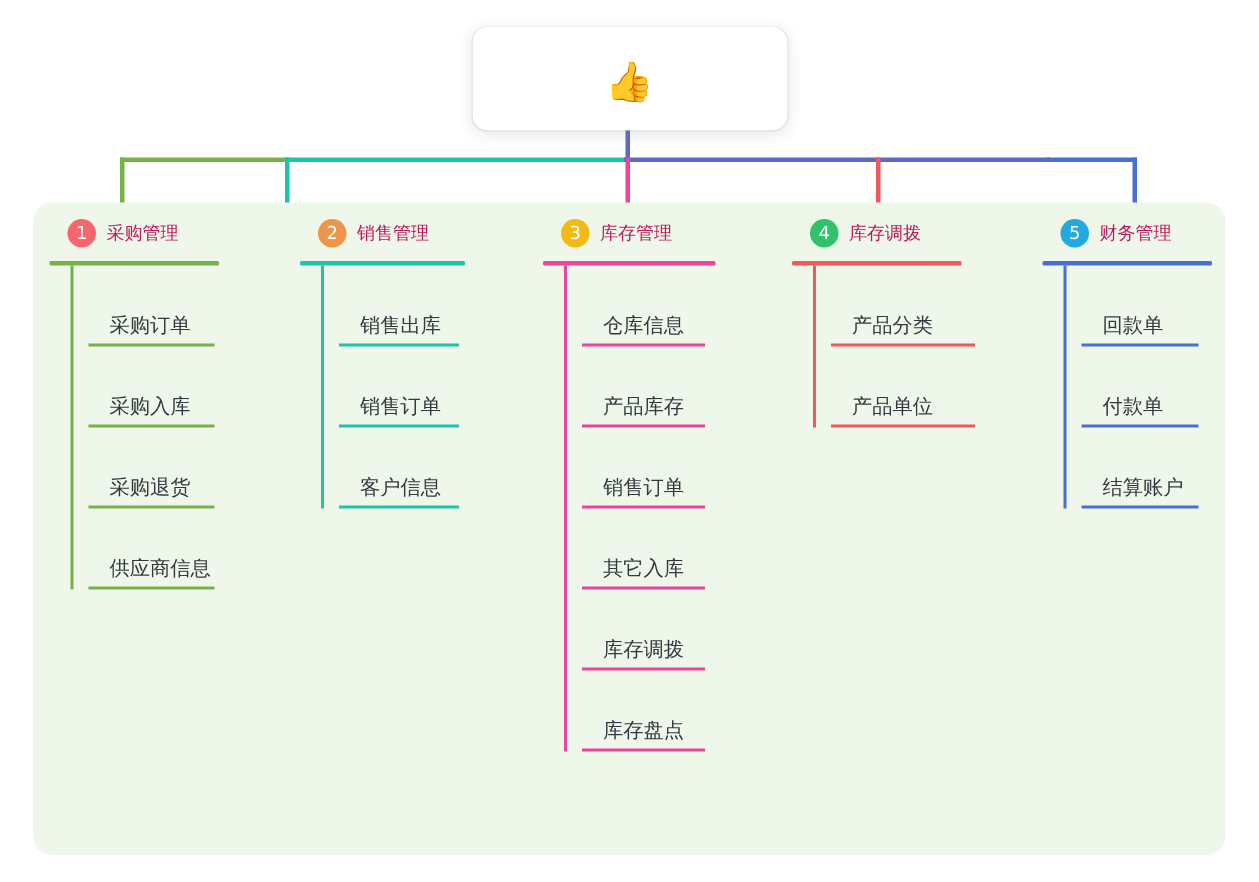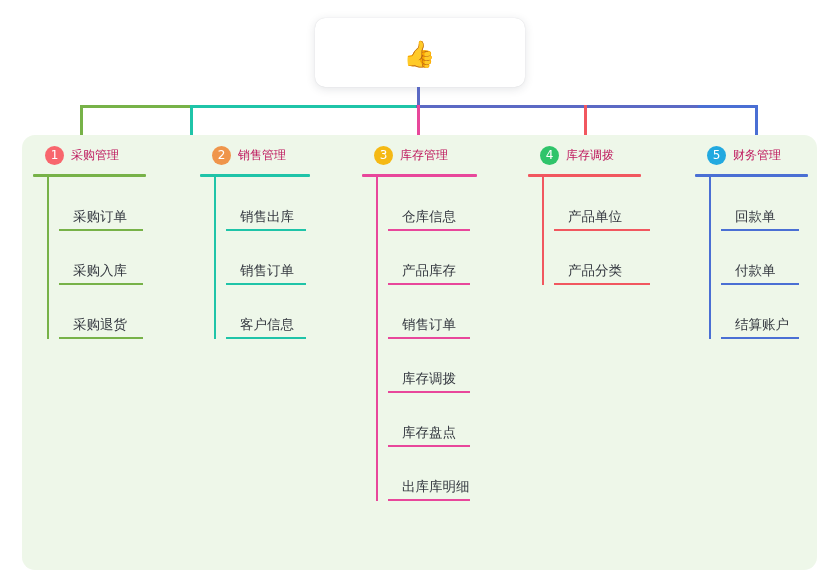--- a/index.html
+++ b/index.html
@@ -168,20 +168,24 @@
             <div class="leaf-rule" style="background: rgb(119, 178, 72); width: 84px;"></div>
           </div>
           <div class="leaf">
             <span class="leaf-label">采购入库</span>
             <div class="leaf-rule" style="background: rgb(119, 178, 72); width: 84px;"></div>
           </div>
           <div class="leaf">
             <span class="leaf-label">采购退货</span>
             <div class="leaf-rule" style="background: rgb(119, 178, 72); width: 84px;"></div>
           </div>
+          <div class="leaf">
+            <span class="leaf-label">供应商信息</span>
+            <div class="leaf-rule" style="background: rgb(119, 178, 72); width: 84px;"></div>
+          </div>
         </div>
       </div>
       <div class="column" style="left: 200px;">
         <div class="col-head">
           <span class="badge" style="background: rgb(239, 149, 75);">2</span>
           <span class="col-title">销售管理</span>
         </div>
         <div class="head-rule" style="background: rgb(31, 196, 168); width: 110px;"></div>
         <div class="col-body">
           <div class="spine" style="background: rgb(31, 196, 168);"></div>
@@ -213,49 +217,49 @@
           </div>
           <div class="leaf">
             <span class="leaf-label">产品库存</span>
             <div class="leaf-rule" style="background: rgb(232, 71, 155); width: 82px;"></div>
           </div>
           <div class="leaf">
             <span class="leaf-label">销售订单</span>
             <div class="leaf-rule" style="background: rgb(232, 71, 155); width: 82px;"></div>
           </div>
           <div class="leaf">
+            <span class="leaf-label">其它入库</span>
+            <div class="leaf-rule" style="background: rgb(232, 71, 155); width: 82px;"></div>
+          </div>
+          <div class="leaf">
             <span class="leaf-label">库存调拨</span>
             <div class="leaf-rule" style="background: rgb(232, 71, 155); width: 82px;"></div>
           </div>
           <div class="leaf">
             <span class="leaf-label">库存盘点</span>
-            <div class="leaf-rule" style="background: rgb(232, 71, 155); width: 82px;"></div>
-          </div>
-          <div class="leaf">
-            <span class="leaf-label">出库库明细</span>
             <div class="leaf-rule" style="background: rgb(232, 71, 155); width: 82px;"></div>
           </div>
         </div>
       </div>
       <div class="column" style="left: 528px;">
         <div class="col-head">
           <span class="badge" style="background: rgb(47, 196, 106);">4</span>
           <span class="col-title">库存调拨</span>
         </div>
         <div class="head-rule" style="background: rgb(241, 87, 95); width: 113px;"></div>
         <div class="col-body">
           <div class="spine" style="background: rgb(241, 87, 95);"></div>
           <div class="leaf">
+            <span class="leaf-label">产品分类</span>
+            <div class="leaf-rule" style="background: rgb(241, 87, 95); width: 96px;"></div>
+          </div>
+          <div class="leaf">
             <span class="leaf-label">产品单位</span>
             <div class="leaf-rule" style="background: rgb(241, 87, 95); width: 96px;"></div>
           </div>
-          <div class="leaf">
-            <span class="leaf-label">产品分类</span>
-            <div class="leaf-rule" style="background: rgb(241, 87, 95); width: 96px;"></div>
-          </div>
         </div>
       </div>
       <div class="column" style="left: 695px;">
         <div class="col-head">
           <span class="badge" style="background: rgb(34, 169, 224);">5</span>
           <span class="col-title">财务管理</span>
         </div>
         <div class="head-rule" style="background: rgb(74, 111, 212); width: 113px;"></div>
         <div class="col-body">
           <div class="spine" style="background: rgb(74, 111, 212);"></div>

